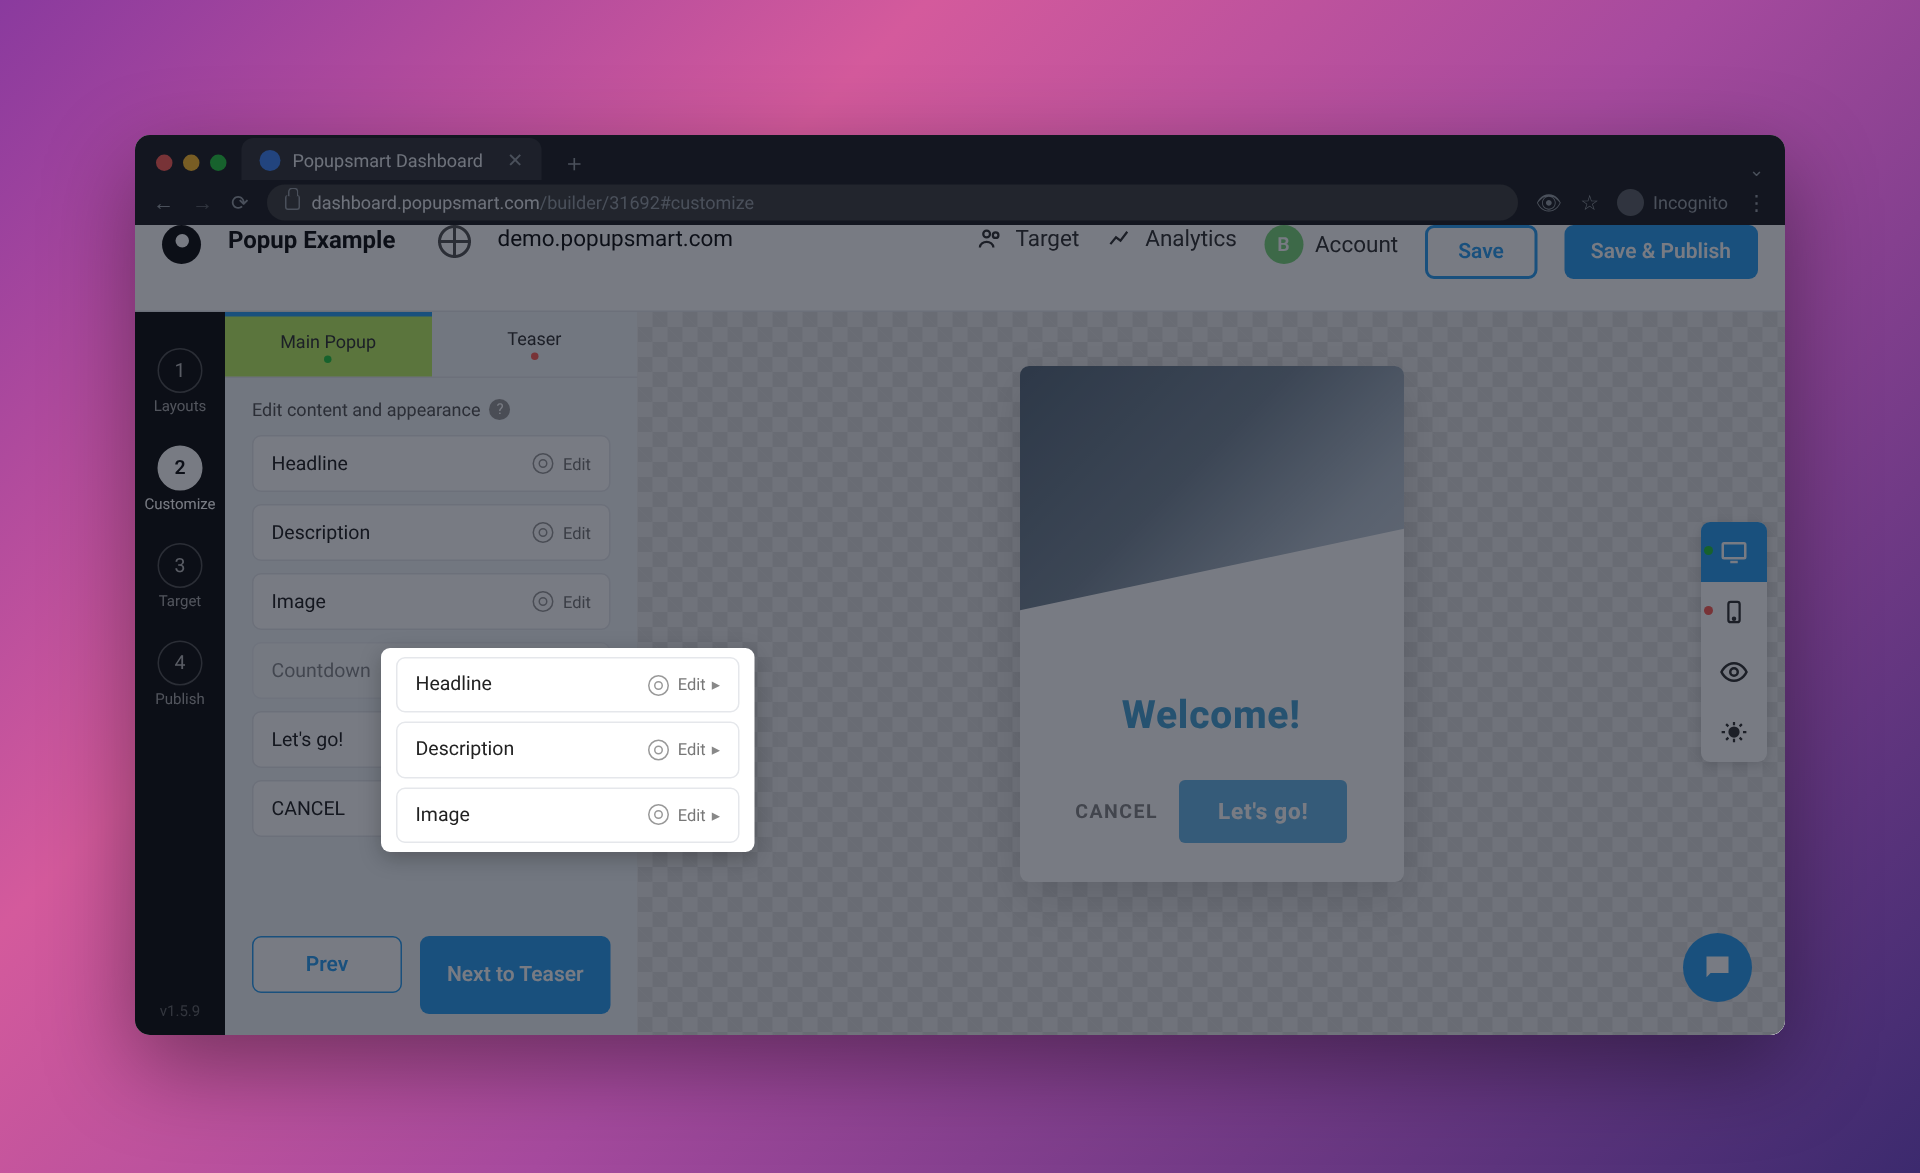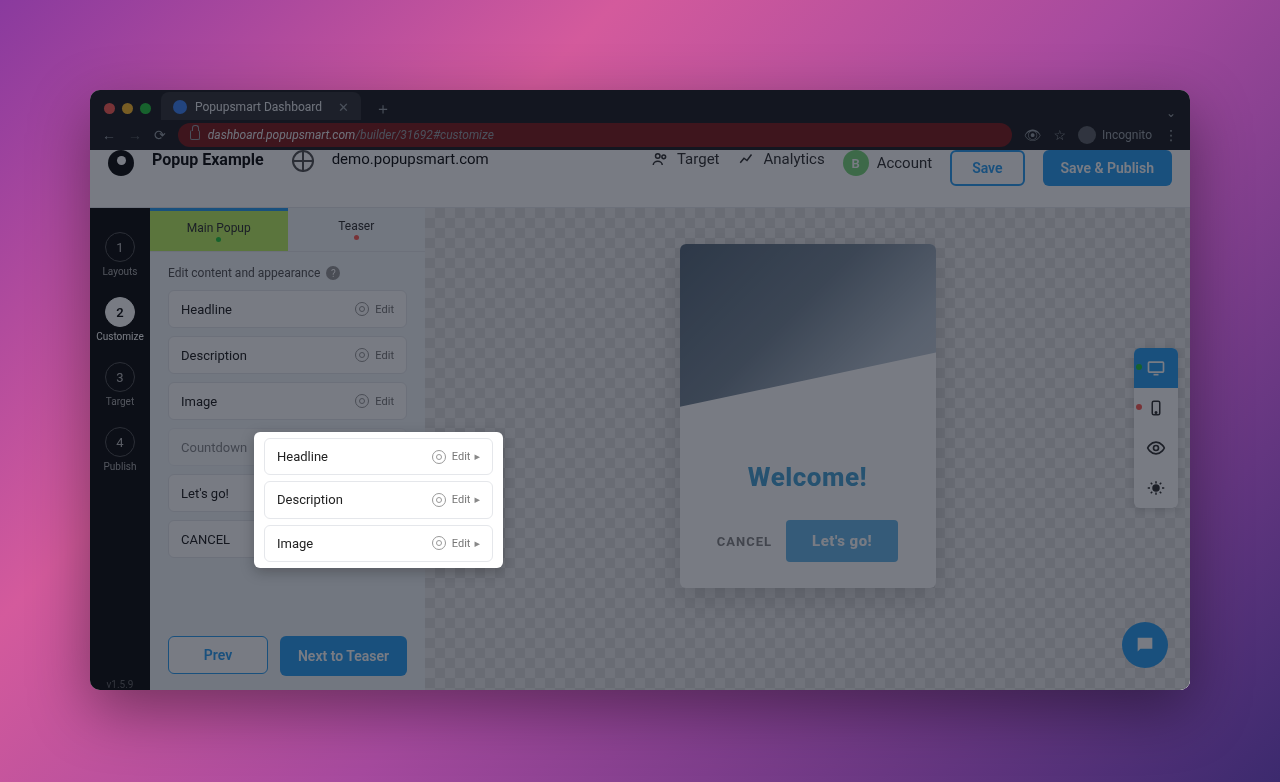--- a/index.html
+++ b/index.html
@@ -9,21 +9,21 @@
   .tabbar{height:30px;display:flex;align-items:flex-end;padding-left:10px;}
   .traffic{display:flex;gap:7px;align-items:center;padding:0 10px 6px 4px;}
   .dot{width:11px;height:11px;border-radius:50%;}
   .r{background:#ff5f57;}.y{background:#febc2e;}.g{background:#28c840;}
   .tab{background:#35363a;color:#e8eaed;font-size:12px;padding:6px 12px 4px;border-radius:8px 8px 0 0;display:flex;align-items:center;gap:8px;height:28px;}
   .favicon{width:14px;height:14px;border-radius:50%;background:#4285f4;}
   .tab-x{color:#9aa0a6;font-size:13px;margin-left:8px;}
   .tab-plus{color:#9aa0a6;font-size:16px;padding:0 14px;}
   .addrbar{height:30px;display:flex;align-items:center;padding:0 12px;gap:12px;}
   .nav-ic{color:#9aa0a6;font-size:14px;display:flex;align-items:center;}
-  .url{flex:1;background:#7f1d1d;border-radius:20px;height:24px;display:flex;align-items:center;padding:0 12px;gap:8px;font-style:italic;}
+  .url{flex:1;background:#404040;border-radius:20px;height:24px;display:flex;align-items:center;padding:0 12px;gap:8px;}
   .lock{width:10px;height:10px;border:1.5px solid #9aa0a6;border-radius:2px;border-top:none;position:relative;}
   .lock:before{content:"";position:absolute;top:-5px;left:1px;width:5px;height:5px;border:1.5px solid #9aa0a6;border-bottom:none;border-radius:3px 3px 0 0;}
   .urltxt{color:#e8eaed;font-size:12px;}
   .urltxt .dim{color:#9aa0a6;}
   .rb-ic{color:#9aa0a6;font-size:14px;display:flex;align-items:center;gap:6px;}
   .inc-badge{width:18px;height:18px;border-radius:50%;background:#5f6368;}
   .app{height:540px;display:flex;flex-direction:column;}
   .app-header{height:58px;border-bottom:1px solid #e5e7eb;display:flex;align-items:flex-start;padding:0 18px;gap:18px;}
   .logo{width:26px;height:26px;border-radius:50%;background:#111;position:relative;}
   .logo:after{content:"";position:absolute;left:9px;top:6px;width:9px;height:9px;border-radius:50%;background:#fff;}
@@ -38,39 +38,39 @@
   .avatar{width:26px;height:26px;border-radius:50%;background:#7dd87d;color:#fff;display:flex;align-items:center;justify-content:center;font-size:13px;font-weight:600;}
   .btn-save{border:2px solid #2da0f2;color:#2da0f2;background:#fff;border-radius:6px;padding:8px 20px;font-size:14px;font-weight:600;}
   .btn-publish{background:#2da0f2;color:#fff;border:none;border-radius:6px;padding:10px 18px;font-size:14px;font-weight:600;}
   .app-body{flex:1;display:flex;}
   .rail{width:60px;background:#111;display:flex;flex-direction:column;align-items:center;padding-top:24px;gap:8px;}
   .step{display:flex;flex-direction:column;align-items:center;gap:4px;margin-bottom:12px;}
   .step-circle{width:30px;height:30px;border-radius:50%;border:1.5px solid #555;color:#bbb;display:flex;align-items:center;justify-content:center;font-size:13px;background:#111;}
   .step.active .step-circle{background:#fff;color:#111;border-color:#fff;font-weight:600;}
   .step-label{font-size:10px;color:#aaa;}
   .step.active .step-label{color:#fff;}
-  .rail-ver{margin-top:auto;margin-bottom:0;font-size:10px;color:#666;}
+  .rail-ver{margin-top:auto;margin-bottom:10px;font-size:10px;color:#666;}
   .panel{width:275px;background:#f1f5f8;display:flex;flex-direction:column;position:relative;}
   .tabs{height:44px;display:flex;border-bottom:1px solid #e5e7eb;}
   .ptab{flex:1;display:flex;flex-direction:column;align-items:center;justify-content:center;font-size:12px;color:#333;gap:2px;position:relative;}
   .ptab.active{border-top:3px solid #2da0f2;background:#bef264;}
   .ptab .pip{width:5px;height:5px;border-radius:50%;}
   .pip.g{background:#28c840;}.pip.r{background:#ff5f57;}
   .panel-body{flex:1;padding:14px 18px;overflow:hidden;}
   .lbl-row{display:flex;align-items:center;gap:6px;font-size:12px;color:#555;margin-bottom:10px;}
   .help{width:14px;height:14px;border-radius:50%;background:#999;color:#fff;font-size:10px;display:flex;align-items:center;justify-content:center;}
   .row{background:#fff;border:1px solid #e5e7eb;border-radius:6px;height:38px;display:flex;align-items:center;padding:0 12px;margin-bottom:8px;font-size:13px;color:#222;}
   .row .r-spacer{flex:1;}
   .gear-sm{width:14px;height:14px;border:1.5px solid #999;border-radius:50%;position:relative;margin-right:6px;}
   .gear-sm:before{content:"";position:absolute;inset:3px;border:1px solid #999;border-radius:50%;}
   .edit-link{font-size:11px;color:#777;}
   .row.disabled{opacity:.5;}
   .panel-foot{padding:14px 18px;display:flex;gap:12px;}
   .btn-prev{flex:0 0 100px;border:1.5px solid #2da0f2;color:#2da0f2;background:#fff;border-radius:6px;height:38px;font-size:14px;font-weight:600;}
-  .btn-next{flex:1;background:#2da0f2;color:#fff;border:none;border-radius:6px;height:40px;font-size:14px;font-weight:600;}
+  .btn-next{flex:1;background:#2da0f2;color:#fff;border:none;border-radius:6px;height:52px;font-size:14px;font-weight:600;}
   .canvas{flex:1;position:relative;background-color:#eee;background-image:linear-gradient(45deg,#ddd 25%,transparent 25%,transparent 75%,#ddd 75%),linear-gradient(45deg,#ddd 25%,transparent 25%,transparent 75%,#ddd 75%);background-size:20px 20px;background-position:0 0,10px 10px;padding:24px;}
   .popup{width:256px;margin:12px auto;background:#fff;border-radius:6px;box-shadow:0 10px 30px rgba(0,0,0,.15);overflow:hidden;position:relative;}
   .popup-x{position:absolute;right:8px;top:8px;width:22px;height:22px;border-radius:50%;background:rgba(0,0,0,.15);color:#fff;display:flex;align-items:center;justify-content:center;font-size:12px;}
   .hero{height:200px;background:linear-gradient(135deg,#5a6c7d 0%,#7a8a99 40%,#b8c4d0 70%,#d8dfe6 100%);position:relative;overflow:hidden;}
   .hero:after{content:"";position:absolute;left:-40px;bottom:-80px;width:500px;height:160px;background:#fff;transform:rotate(-12deg);}
   .popup-body{padding:18px 28px 26px;text-align:center;}
   .welcome{color:#4ba4d6;font-size:26px;font-weight:800;letter-spacing:.5px;}
   .desc{color:#444;font-size:15px;margin-top:14px;line-height:1.5;}
   .popup-actions{display:flex;gap:14px;justify-content:center;margin-top:28px;}
   .p-cancel{background:none;border:none;color:#888;font-weight:700;font-size:13px;letter-spacing:1px;}

